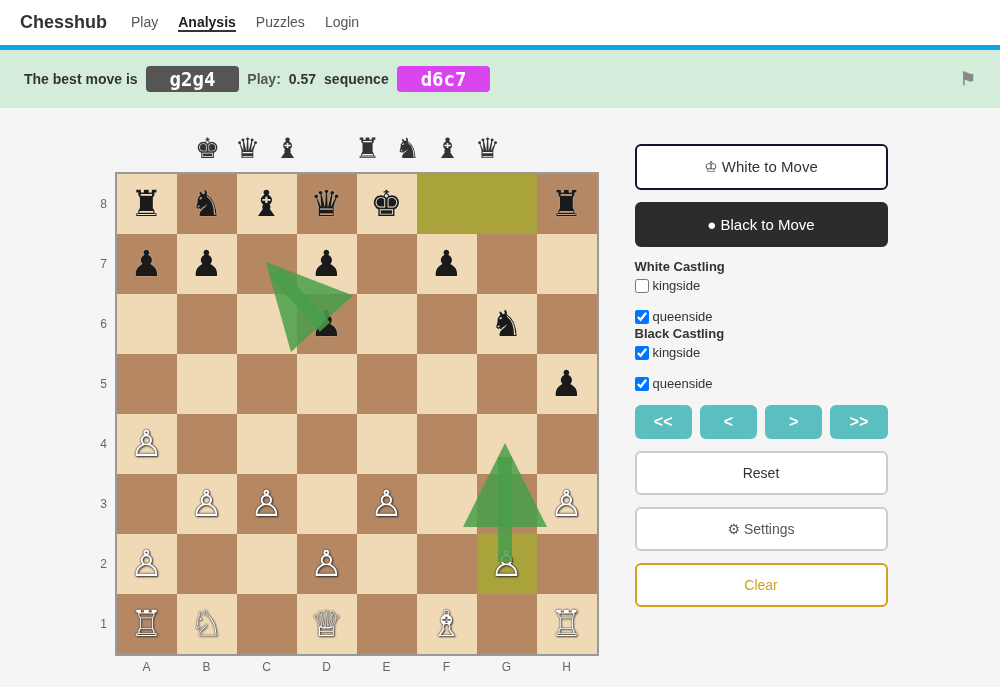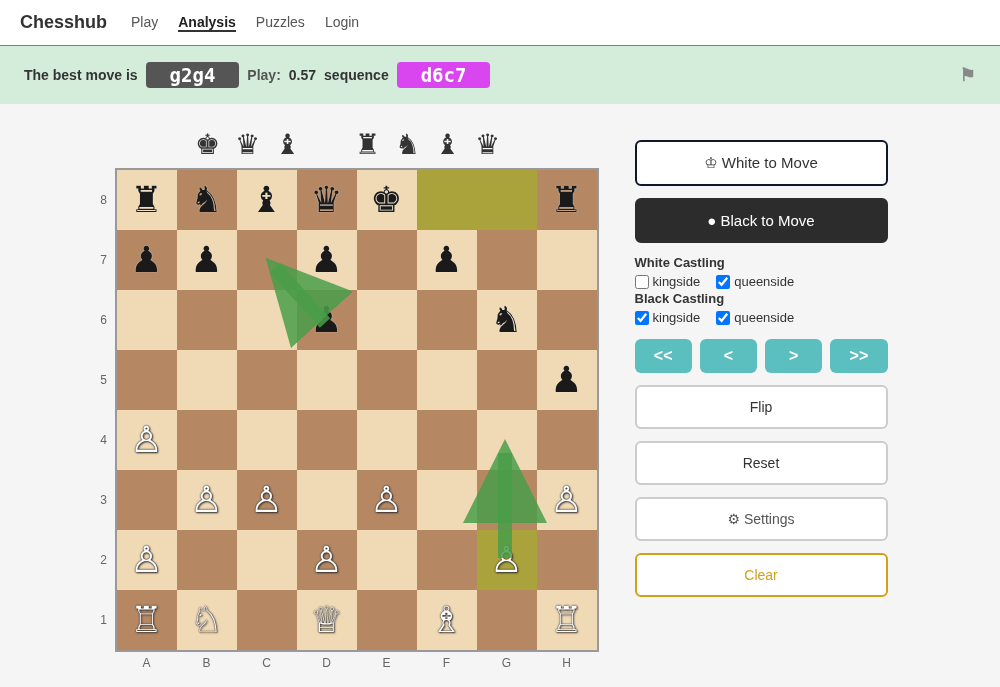--- a/index.html
+++ b/index.html
@@ -1,19 +1,19 @@
 <!DOCTYPE html>
 <html><head>
   <meta charset="utf-8">
   <style>
     * { box-sizing: border-box; margin: 0; padding: 0; }
     body { font-family: -apple-system, BlinkMacSystemFont, 'Segoe UI', sans-serif; background: #f5f5f5; color: #333; }
 
     
-    .header { display: flex; align-items: center; padding: 12px 20px; background: white; border-bottom: 1px solid #0ea5e9; gap: 24px; }
+    .header { display: flex; align-items: center; padding: 12px 20px; background: white; border-bottom: 5px solid #0ea5e9; gap: 24px; }
     .logo { font-size: 18px; font-weight: bold; color: #333; }
     .nav-links { display: flex; gap: 20px; }
     .nav-link { font-size: 14px; color: #555; cursor: pointer; text-decoration: none; }
     .nav-link.active { font-weight: bold; color: #222; border-bottom: 2px solid #333; }
 
     
     .banner { background: #d4edda; padding: 16px 24px; display: flex; align-items: center; gap: 8px; font-size: 14px; font-weight: bold; }
     .banner-text { color: #333; }
     .badge { background: #555; color: white; padding: 2px 24px; border-radius: 4px; font-size: 19px; font-family: monospace; }
     .badge-dark { background: #d946ef; }
@@ -47,21 +47,21 @@
 
     
     .right-panel { display: flex; flex-direction: column; gap: 12px; width: 285px; padding: 16px; }
 
     .move-btn { width: 100%; padding: 12px; border-radius: 6px; border: 2px solid #0f172a; font-size: 15px; cursor: pointer; }
     .move-btn.white { background: white; color: #333; }
     .move-btn.black { background: #2c2c2c; color: white; border-color: #2c2c2c; }
 
     .castling-section { font-size: 13px; }
     .castling-label { font-weight: 600; margin-bottom: 4px; }
-    .castling-row { display: flex; gap: 16px; align-items: flex-start; margin-bottom: 2px; }
+    .castling-row { display: flex; gap: 16px; align-items: flex-start; margin-bottom: 2px; flex-direction: column; }
     .castling-item { display: flex; align-items: center; gap: 4px; }
     .castling-item input { width: 14px; height: 14px; }
 
     .nav-buttons { display: flex; gap: 8px; }
     .nav-btn { flex: 1; padding: 8px; background: #5bbfbf; color: white; border: none; border-radius: 6px; font-size: 16px; font-weight: bold; cursor: pointer; }
 
     .action-btn { width: 100%; padding: 12px; border-radius: 6px; border: 2px solid #ccc; background: white; font-size: 14px; cursor: pointer; color: #333; }
     .action-btn.clear { border-color: #d4a017; color: #d4a017; }
     .action-btn.settings { border-color: #ccc; color: #555; }
 
@@ -306,21 +306,20 @@
       </div>
     </div>
 
     <div class="nav-buttons">
       <button class="nav-btn">&lt;&lt;</button>
       <button class="nav-btn">&lt;</button>
       <button class="nav-btn">&gt;</button>
       <button class="nav-btn">&gt;&gt;</button>
     </div>
 
-    <button class="action-btn">Flip</button>
 
     <button class="action-btn">Reset</button>
 
     <button class="action-btn settings">⚙ Settings</button>
 
     <button class="action-btn clear">Clear</button>
   </div>
 </div>
 
 </body></html>

